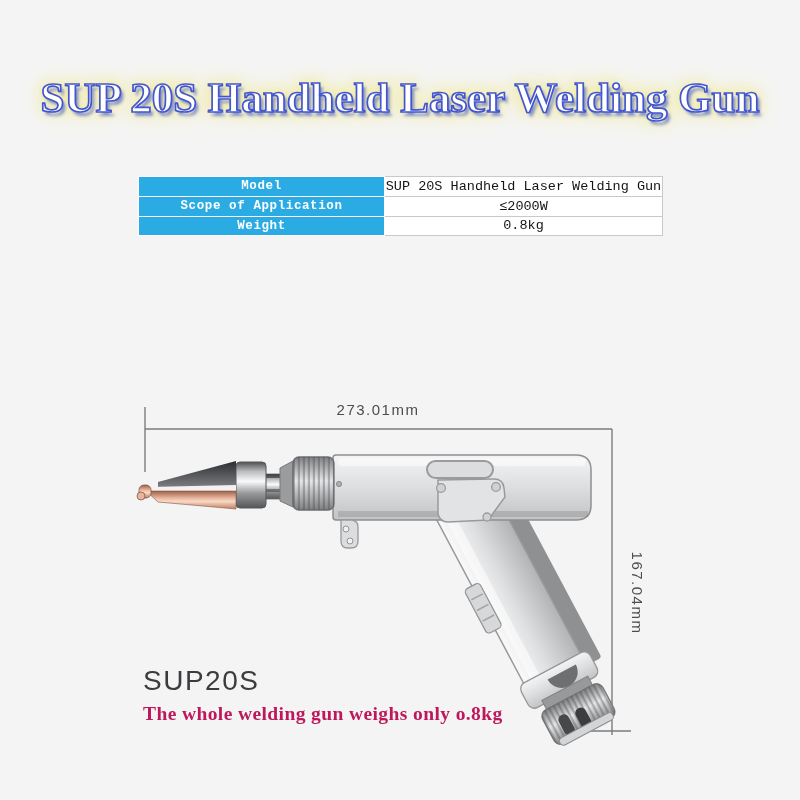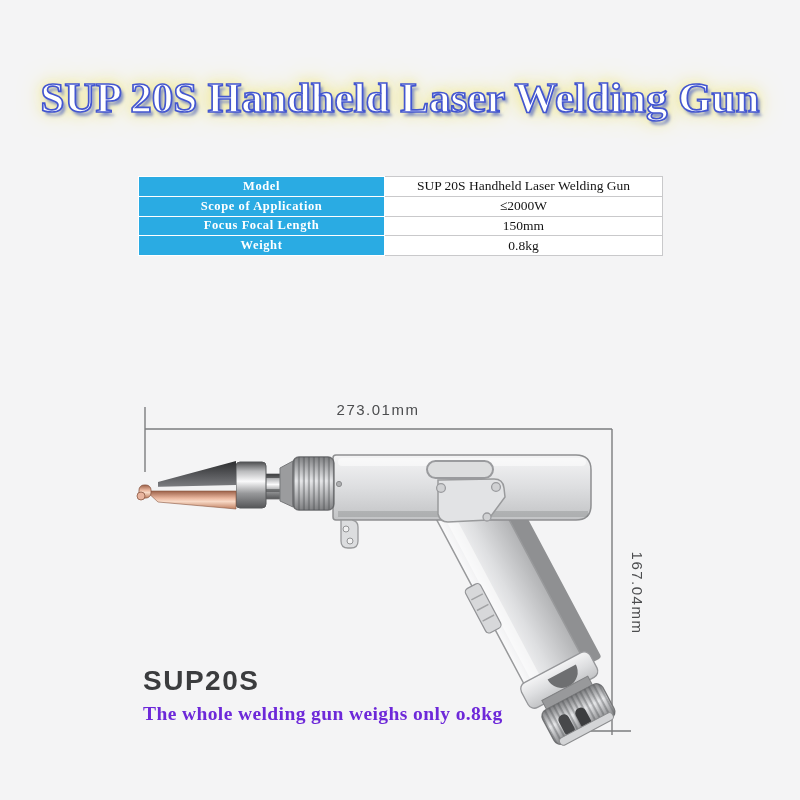--- a/index.html
+++ b/index.html
@@ -22,41 +22,41 @@
       0 0 14px #f1e996,
       0 0 24px #efe77e;
   }
   
   table.spec{
     position:absolute;left:138px;top:176px;width:522px;
     border-collapse:collapse;table-layout:fixed;
   }
   table.spec td{
     height:18.8px;padding:0;text-align:center;vertical-align:middle;
-    font-family:Liberation Serif, serif;
+    font-family:Liberation Mono, monospace;
   }
   td.spec-label{
     width:245px;background:#2aabe3;color:#ffffff;
     font-weight:bold;font-size:12.5px;letter-spacing:0.6px;
     border:1.6px solid #ffffff;
   }
   td.spec-value{
     width:277px;background:#ffffff;color:#141414;
     font-size:13.5px;border:1px solid #c9c9cb;
   }
   
   svg.diagram{position:absolute;left:100px;top:390px;}
   .model-label{
     position:absolute;left:143px;top:665px;
-    font-size:28px;font-weight:700;letter-spacing:1.5px;color:#3b3c3e;
+    font-size:28px;font-weight:400;letter-spacing:1.5px;color:#3b3c3e;
   }
   .tagline{
     position:absolute;left:143px;top:703px;
     font-family:"Liberation Serif",serif;font-weight:bold;
-    font-size:19.5px;letter-spacing:0.4px;color:#6d28d9;
+    font-size:19.5px;letter-spacing:0.4px;color:#be185d;
   }
   .dim-text{
     font-family:"Liberation Sans",sans-serif;
     font-size:15px;letter-spacing:1.5px;fill:#4c4d4f;
   }
 </style>
 </head>
 <body>
 
 <div class="banner">
@@ -70,24 +70,20 @@
     <td class="spec-value">SUP 20S Handheld Laser Welding Gun</td>
   </tr>
 
 
   <tr>
     <td class="spec-label">Scope of Application</td>
     <td class="spec-value">≤2000W</td>
   </tr>
 
 
-  <tr>
-    <td class="spec-label">Focus Focal Length</td>
-    <td class="spec-value">150mm</td>
-  </tr>
 
 
 
 
 
   <tr>
     <td class="spec-label">Weight</td>
     <td class="spec-value">0.8kg</td>
   </tr>
 </tbody>

